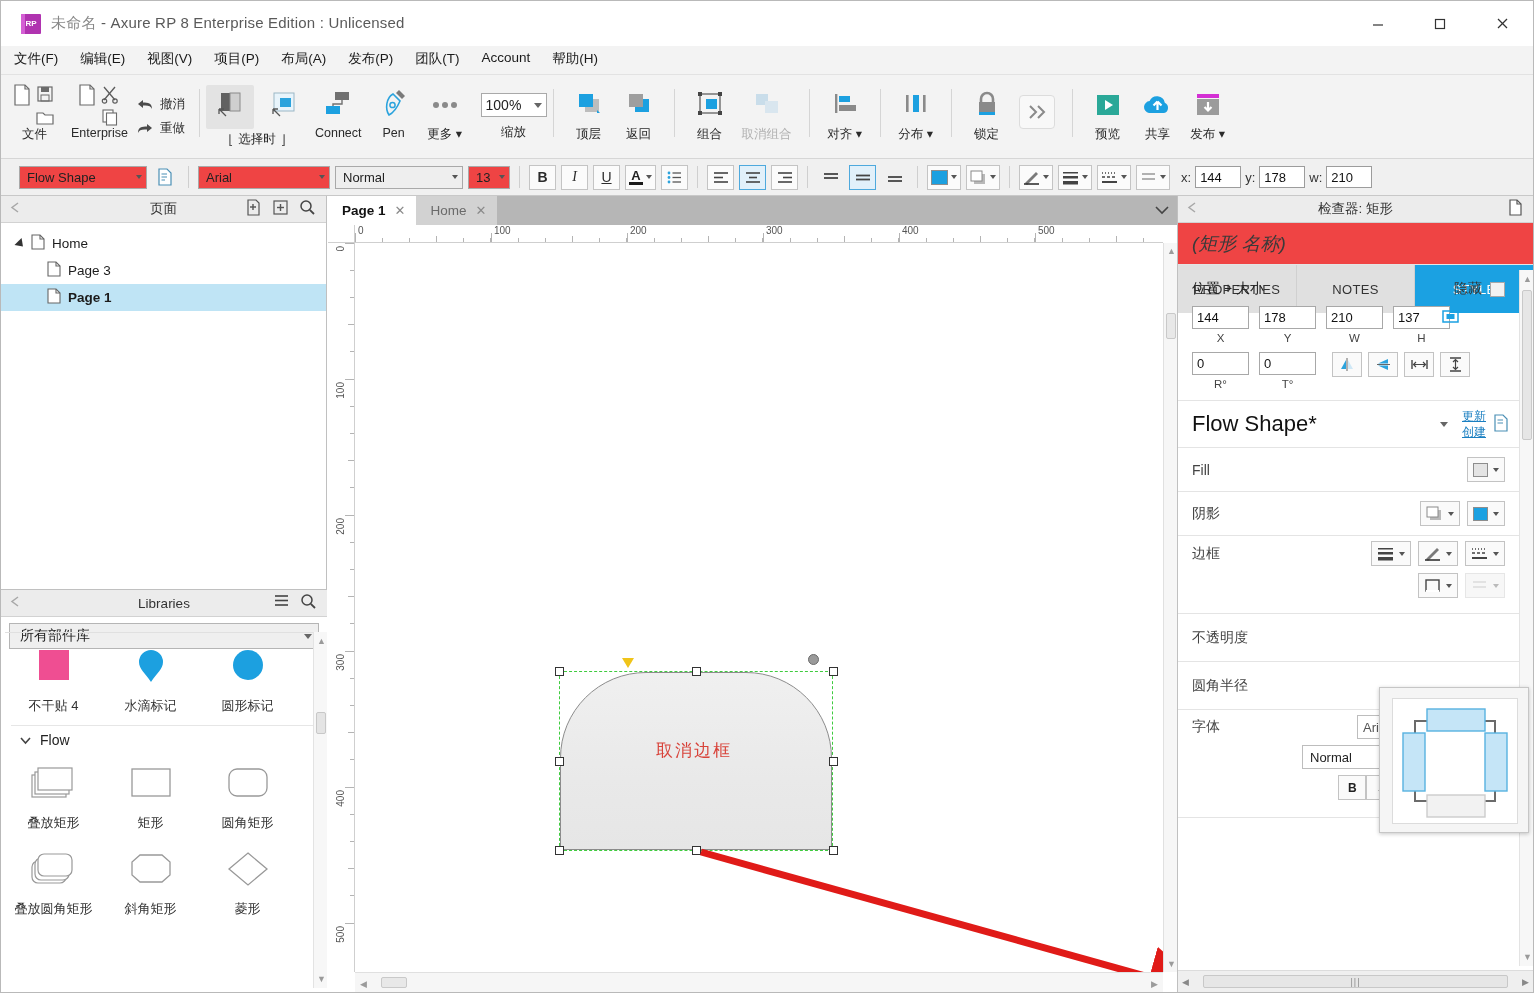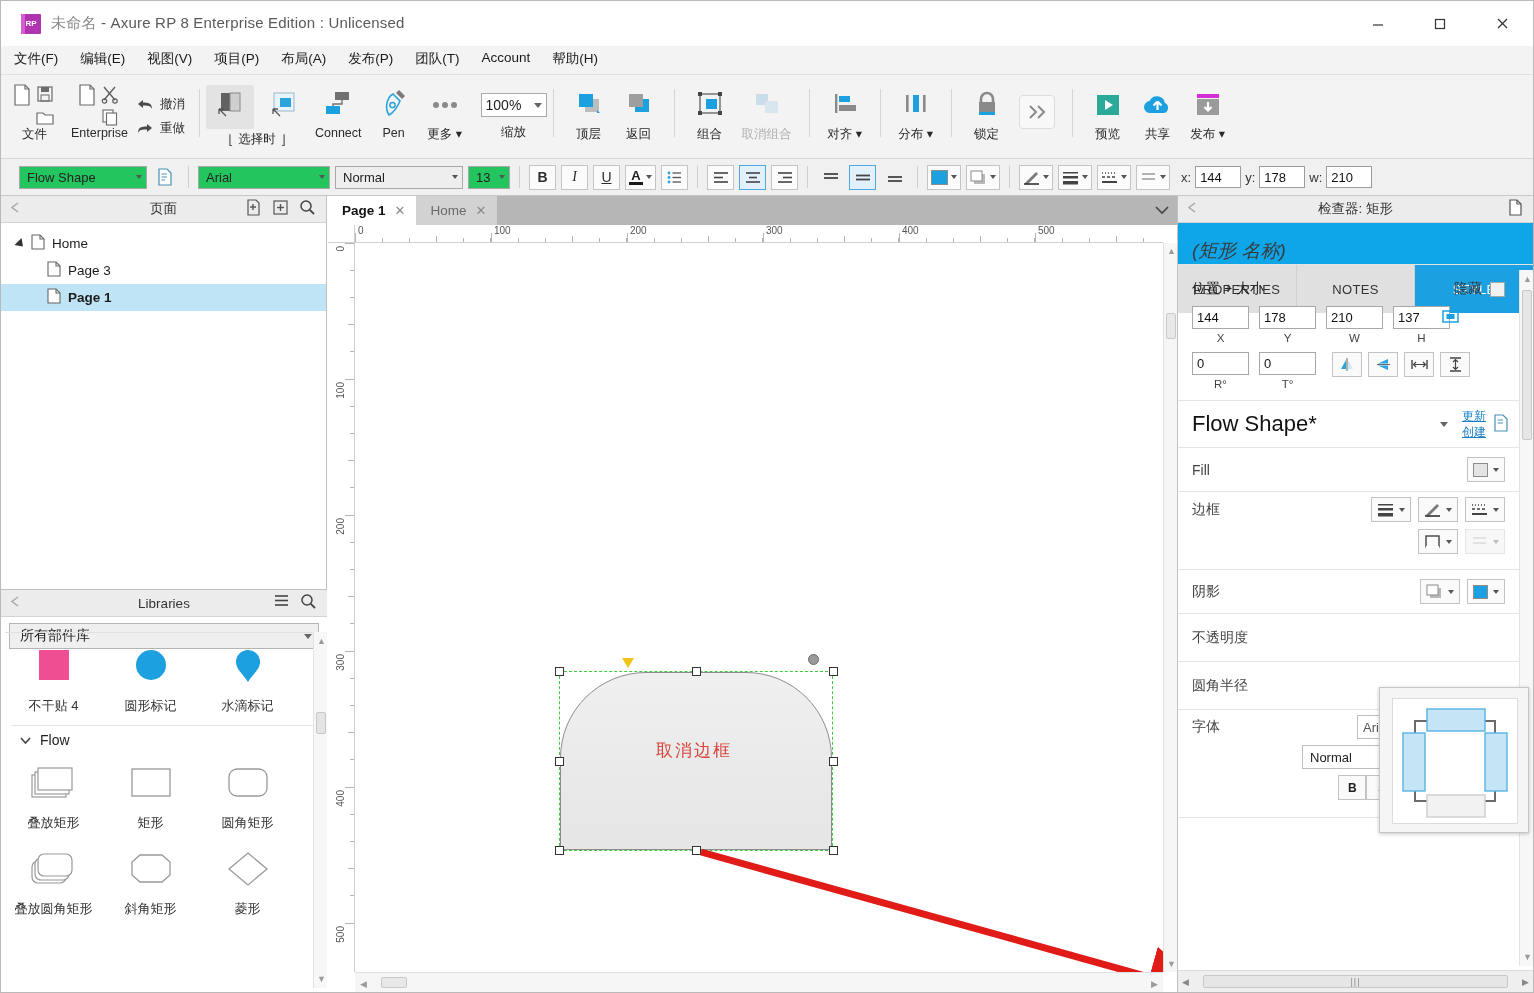--- a/index.html
+++ b/index.html
@@ -107,21 +107,21 @@
     font-size: 16px; color: #333;
   }
 
   
   .formatbar {
     position: absolute; left: 0; top: 158px; width: 1532px; height: 37px;
     background: #f0f0f0; border-bottom: 1px solid #c8c8c8;
     display: flex; align-items: center; padding-left: 18px; gap: 5px;
   }
   .fsel {
-    height: 23px; border: 1px solid #a9a9a9; background: #22c55e;
+    height: 23px; border: 1px solid #a9a9a9; background: #ef4444;
     display: flex; align-items: center; padding: 0 4px 0 7px; font-size: 13px; color: #222;
   }
   .fsel .cv { flex: 1; white-space: nowrap; overflow: hidden; }
   .fb-sep { width: 1px; height: 22px; background: #cfcfcf; margin: 0 4px; }
   .fb-btn {
     width: 27px; height: 25px; border: 1px solid transparent;
     display: flex; align-items: center; justify-content: center;
     font-size: 14px; color: #2c2c2c; background: transparent;
   }
   .fb-btn.box { border: 1px solid #c4c4c4; background: #fbfbfb; }
@@ -279,22 +279,22 @@
     letter-spacing: 2px;
   }
   .arrow-svg { position: absolute; left: 0; top: 0; pointer-events: none; overflow: visible; }
 
   
   .inspector {
     position: absolute; right: 0; top: 195px; width: 356px; bottom: 0;
     background: #fff; border-left: 1px solid #c0c0c0;
   }
   .insp-name {
-    height: 42px; display: flex; align-items: flex-end; padding-left: 14px;
-    font-size: 19px; font-style: italic; color: #3a3a3a; background: #0ea5e9;
+    height: 42px; display: flex; align-items: center; padding-left: 14px;
+    font-size: 19px; font-style: italic; color: #3a3a3a; background: #ef4444;
     border-bottom: 1px solid #e4e4e4;
   }
   .insp-tabs { display: flex; height: 48px; }
   .insp-tab {
     flex: 1; display: flex; align-items: center; justify-content: center;
     font-size: 13px; background: #e0e0e0; color: #333; border-right: 1px solid #d0d0d0;
     letter-spacing: .3px;
   }
   .insp-tab.active { background: #1ba1e2; color: #fff; border-right: none; }
   .insp-body { position: absolute; top: 74px; left: 0; right: 14px; bottom: 26px; overflow: hidden; }
@@ -936,32 +936,32 @@
             <span>
               <svg width="40" height="40" viewBox="0 0 40 40">
                   <rect x="5" y="5" width="30" height="30" fill="#ef4e92"></rect>
                 </svg>
             </span>
             <span class="cap">不干贴 4</span>
           </div>
           <div class="lib-cell">
             <span>
               <svg width="40" height="40" viewBox="0 0 40 40">
-                  <circle cx="20" cy="20" r="15" fill="#1ca0e0"></circle>
+                  <path d="M20 37 C14 28 8 24 8 17 A12 12 0 0 1 32 17 C32 24 26 28 20 37 Z" fill="#1ca0e0"></path>
                 </svg>
             </span>
-            <span class="cap">圆形标记</span>
+            <span class="cap">水滴标记</span>
           </div>
           <div class="lib-cell">
             <span>
               <svg width="40" height="40" viewBox="0 0 40 40">
-                  <path d="M20 37 C14 28 8 24 8 17 A12 12 0 0 1 32 17 C32 24 26 28 20 37 Z" fill="#1ca0e0"></path>
+                  <circle cx="20" cy="20" r="15" fill="#1ca0e0"></circle>
                 </svg>
             </span>
-            <span class="cap">水滴标记</span>
+            <span class="cap">圆形标记</span>
           </div>
         </div>
         <div class="lib-divider"></div>
 
         <div class="lib-sect">
           <svg width="13" height="13" viewBox="0 0 13 13">
               <path d="M2 4 L6.5 9 L11 4" fill="none" stroke="#444" stroke-width="1.6"></path>
             </svg>
           <span>Flow</span>
         </div>
@@ -1293,20 +1293,37 @@
       <div class="prow">
         <span class="plabel">Fill</span>
         <span class="pctl">
           <span class="ddbtn">
             <span class="swatch" style="background:#e4e4e4"></span>
             <span class="chev-sm"></span>
           </span>
         </span>
       </div>
 
+      <div class="prow">
+        <span class="plabel">阴影</span>
+        <span class="pctl">
+          <span class="ddbtn">
+            <svg width="17" height="15" viewBox="0 0 17 15">
+                <rect x="4" y="4" width="11" height="10" fill="#b9b9b9"></rect>
+                <rect x="1" y="1" width="11" height="10" fill="#fff" stroke="#8a8a8a"></rect>
+              </svg>
+            <span class="chev-sm"></span>
+          </span>
+          <span class="ddbtn">
+            <span class="swatch" style="background:#1ba1e2"></span>
+            <span class="chev-sm"></span>
+          </span>
+        </span>
+      </div>
+
       <div class="prow" style="flex-wrap:wrap;min-height:78px;align-content:flex-start">
         <span class="plabel">边框</span>
         <span class="pctl">
           <span class="ddbtn">
             <svg width="17" height="15" viewBox="0 0 17 15">
                 <rect x="1" y="2" width="15" height="1.5" fill="#444"></rect>
                 <rect x="1" y="6" width="15" height="2.5" fill="#444"></rect>
                 <rect x="1" y="11" width="15" height="3.5" fill="#444"></rect>
               </svg>
             <span class="chev-sm"></span>
@@ -1338,37 +1355,20 @@
           <span class="ddbtn disabled">
             <svg width="17" height="15" viewBox="0 0 17 15">
                 <line x1="2" y1="4" x2="15" y2="4" stroke="#999" stroke-width="1.3"></line>
                 <line x1="2" y1="9" x2="15" y2="9" stroke="#999" stroke-width="1.3"></line>
               </svg>
             <span class="chev-sm"></span>
           </span>
         </span>
       </div>
 
-      <div class="prow">
-        <span class="plabel">阴影</span>
-        <span class="pctl">
-          <span class="ddbtn">
-            <svg width="17" height="15" viewBox="0 0 17 15">
-                <rect x="4" y="4" width="11" height="10" fill="#b9b9b9"></rect>
-                <rect x="1" y="1" width="11" height="10" fill="#fff" stroke="#8a8a8a"></rect>
-              </svg>
-            <span class="chev-sm"></span>
-          </span>
-          <span class="ddbtn">
-            <span class="swatch" style="background:#1ba1e2"></span>
-            <span class="chev-sm"></span>
-          </span>
-        </span>
-      </div>
-
       <div class="prow" style="min-height:48px">
         <span class="plabel">不透明度</span>
       </div>
 
       <div class="prow" style="min-height:48px">
         <span class="plabel">圆角半径</span>
       </div>
 
       <div class="prow" style="flex-wrap:wrap;min-height:108px;align-content:flex-start">
         <span class="plabel">字体</span>

